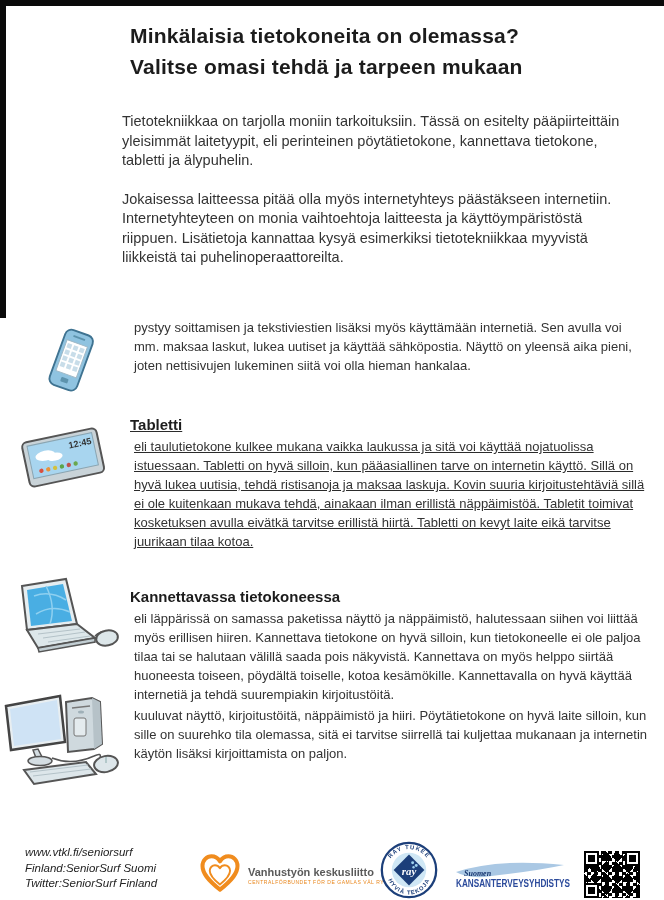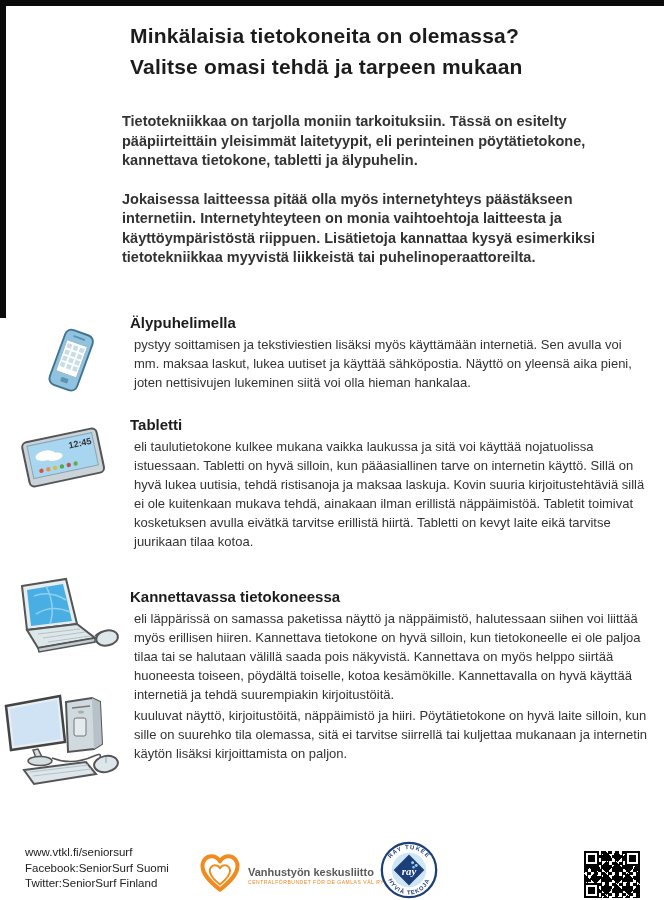--- a/index.html
+++ b/index.html
@@ -8,34 +8,34 @@
     font-family:"Liberation Sans", sans-serif;color:#2b2b2b;padding-left:28px;
   }
   .scan-bar-top{position:absolute;top:0;left:0;width:664px;height:6px;background:#0a0a0a;}
   .scan-bar-left{position:absolute;top:0;left:0;width:6px;height:318px;background:#0a0a0a;}
 
   .title{
     position:absolute;left:130px;top:20px;width:520px;
     font-size:21px;font-weight:bold;color:#1c1c1c;line-height:31px;letter-spacing:0.2px;
   }
   .intro{position:absolute;left:122px;top:112px;width:516px;font-size:14.5px;line-height:19.5px;color:#333;}
-  .intro p{margin:0 0 19px 0;font-weight:bold;}
+  .intro p{margin:0 0 19px 0;}
 
   .section-text{position:absolute;left:130px;width:522px;}
   .section-text h2{margin:0 0 2px 0;font-size:15px;font-weight:bold;color:#1c1c1c;}
   .section-text p{margin:4px;font-size:13px;line-height:19px;color:#333;}
-  .sec1{top:314px;} .sec2{top:416px;} .sec3{top:588px;} .sec4{top:702px;}
+  .sec1{top:314px;} .sec2{top:416px;text-decoration:underline;} .sec3{top:588px;} .sec4{top:702px;}
 
   .icon-box{position:absolute;}
   .icon-phone{left:40px;top:326px;}
   .icon-tablet{left:16px;top:420px;}
   .icon-laptop{left:6px;top:576px;}
   .icon-desktop{left:0px;top:692px;}
 
-  .footer-links{position:absolute;left:25px;top:845px;font-size:11.5px;line-height:15.5px;color:#222;}
+  .footer-links{position:absolute;left:25px;top:845px;font-size:11.5px;line-height:15.5px;color:#222;font-style:italic;}
   .footer-links div{white-space:nowrap;}
 
   .logo-vanhustyo{position:absolute;left:198px;top:853px;display:flex;align-items:center;gap:6px;}
   .logo-vanhustyo .vt-text{display:flex;flex-direction:column;}
   .vt-name{font-size:11px;font-weight:bold;color:#5a5a5a;white-space:nowrap;}
   .vt-sub{font-size:5px;color:#e8861c;letter-spacing:0.55px;white-space:nowrap;margin-top:1px;}
 
   .logo-ray{position:absolute;left:380px;top:841px;}
   .logo-kansanterveys{position:absolute;left:450px;top:856px;}
 
@@ -87,21 +87,20 @@
           <rect x="23" y="41" width="5" height="5"></rect>
             <rect x="30" y="41" width="5" height="5"></rect>
             <rect x="37" y="41" width="5" height="5"></rect>
         </g>
         <line x1="26" y1="11" x2="39" y2="11" stroke="#5d93ad" stroke-width="2"></line>
         <rect x="29" y="56" width="8" height="5" rx="1" fill="#5d93ad"></rect>
       </g>
     </svg>
   </div>
   <div class="section-text sec1">
-    <h2>Älypuhelimella</h2>
     <p>pystyy soittamisen ja tekstiviestien lisäksi myös käyttämään internetiä. Sen avulla voi mm. maksaa laskut, lukea uutiset ja käyttää sähköpostia. Näyttö on yleensä aika pieni, joten nettisivujen lukeminen siitä voi olla hieman hankalaa.</p>
   </div>
 
   <div class="icon-box icon-tablet">
     <svg width="94" height="74" viewBox="0 0 94 74">
       <g transform="rotate(-12 47 37)">
         <rect x="9" y="15" width="76" height="45" rx="5" fill="#c9d3d8" stroke="#555" stroke-width="2"></rect>
         <rect x="14" y="19" width="66" height="33" fill="#a8d5ef" stroke="#8aa5b2" stroke-width="1"></rect>
         <ellipse cx="30" cy="32" rx="10" ry="5" fill="#ffffff"></ellipse>
         <ellipse cx="39" cy="35" rx="8" ry="4" fill="#ffffff"></ellipse>
@@ -163,21 +162,21 @@
       <ellipse cx="106" cy="72" rx="12" ry="8" transform="rotate(-10 106 72)" fill="#dde6ea" stroke="#555" stroke-width="2"></ellipse>
       <line x1="106" y1="65" x2="106" y2="71" stroke="#8aa" stroke-width="1"></line>
     </svg>
   </div>
   <div class="section-text sec4">
     <p>kuuluvat näyttö, kirjoitustöitä, näppäimistö ja hiiri. Pöytätietokone on hyvä laite silloin, kun sille on suurehko tila olemassa, sitä ei tarvitse siirrellä tai kuljettaa mukanaan ja internetin käytön lisäksi kirjoittamista on paljon.</p>
   </div>
 
   <div class="footer-links">
     <div>www.vtkl.fi/seniorsurf</div>
-    <div>Facebook:SeniorSurf Suomi</div>
+    <div>Finland:SeniorSurf Suomi</div>
     <div>Twitter:SeniorSurf Finland</div>
   </div>
 
   <div class="logo-vanhustyo">
     <span>
       <svg width="44" height="40" viewBox="0 0 26 24">
         <path d="M13 22 C 5.5 16 2.5 12 2.5 7.8 C 2.5 4.2 5.2 2 7.9 2 C 10 2 11.8 3.2 13 5 C 14.2 3.2 16 2 18.1 2 C 20.8 2 23.5 4.2 23.5 7.8 C 23.5 12 20.5 16 13 22 Z" fill="none" stroke="#f08c1e" stroke-width="2.4" stroke-linejoin="round"></path>
         <path d="M13 22 C 5.5 16 2.5 12 2.5 7.8 C 2.5 4.2 5.2 2 7.9 2 C 10 2 11.8 3.2 13 5 C 14.2 3.2 16 2 18.1 2 C 20.8 2 23.5 4.2 23.5 7.8 C 23.5 12 20.5 16 13 22 Z" fill="none" stroke="#f08c1e" stroke-width="2" stroke-linejoin="round" transform="translate(5.4,6.2) scale(0.58)"></path>
       </svg>
     </span>
@@ -202,19 +201,26 @@
       <text x="32" y="37" text-anchor="middle" font-size="12" font-style="italic" font-weight="bold" font-family="Liberation Serif, serif" fill="#ffffff">ray</text>
       <text font-size="6.4" font-weight="bold" fill="#1c3f7a" letter-spacing="1.2">
         <textPath href="#rayArcTop" startOffset="50%" text-anchor="middle">RAY TUKEE</textPath>
       </text>
       <text font-size="6.4" font-weight="bold" fill="#1c3f7a" letter-spacing="1">
         <textPath href="#rayArcBottom" startOffset="50%" text-anchor="middle">HYVIÄ TEKOJA</textPath>
       </text>
     </svg>
   </div>
 
+  <div class="logo-kansanterveys">
+    <svg width="120" height="36" viewBox="0 0 120 36">
+      <path d="M6 16 Q 48 2 114 9 Q 86 15 34 21 Q 16 22 6 16 Z" fill="#aac8e4"></path>
+      <text x="14" y="20" font-size="8" font-style="italic" font-weight="bold" font-family="Liberation Serif, serif" fill="#16356e">Suomen</text>
+      <text transform="translate(6,31) scale(0.82,1)" font-size="10" font-weight="bold" fill="#2b4a9b">KANSANTERVEYSYHDISTYS</text>
+    </svg>
+  </div>
 
   <div class="qr">
     <span class="finder f-tl"></span>
     <span class="finder f-tr"></span>
     <span class="finder f-bl"></span>
   </div>
 </div>
 
 </body></html>

